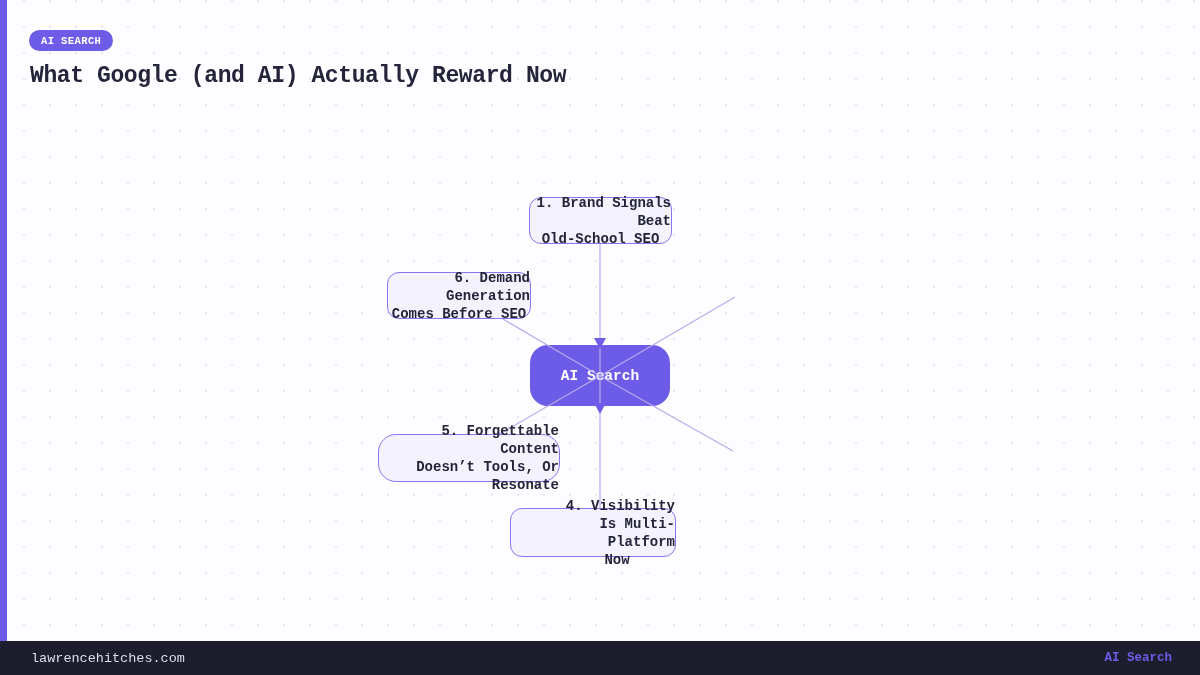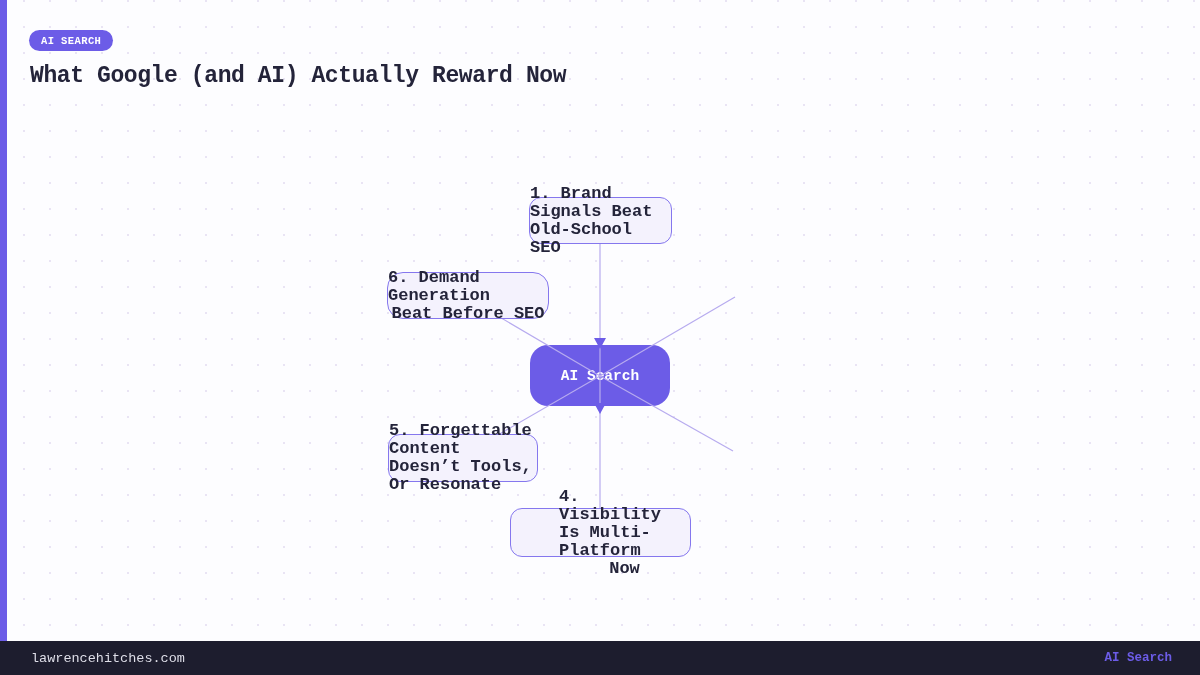--- a/index.html
+++ b/index.html
@@ -70,32 +70,32 @@
   }
   .node {
     position: absolute;
     background: #f4f2fd;
     border: 1.5px solid #8577ee;
     border-radius: 12px;
     display: flex;
     flex-direction: column;
     align-items: center;
     justify-content: center;
-    text-align: left;
+    text-align: right;
     color: #24243a;
-    font-size: 17px;
+    font-size: 14px;
     font-weight: bold;
     line-height: 18px;
   }
   .n1 { left: 529px; top: 197px; width: 143px; height: 47px; }
   .n2 { left: 645px; top: 273px; width: 181px; height: 48px; }
   .n3 { left: 650px; top: 428px; width: 166px; height: 47px; }
-  .n4 { left: 510px; top: 508px; width: 181px; height: 49px; padding-left: 48px; }
-  .n5 { left: 388px; top: 434px; width: 150px; height: 48px; }
-  .n6 { left: 387px; top: 272px; width: 162px; height: 47px; border-radius: 16px; }
+  .n4 { left: 510px; top: 508px; width: 166px; height: 49px; padding-left: 48px; }
+  .n5 { left: 378px; top: 434px; width: 182px; height: 48px; border-radius: 18px; }
+  .n6 { left: 387px; top: 272px; width: 144px; height: 47px; }
   .footer {
     position: absolute;
     left: 0; bottom: 0;
     width: 1200px; height: 34px;
     background: #1d1d2e;
     display: flex;
     align-items: center;
     justify-content: space-between;
     padding: 0 28px 0 31px;
   }
@@ -146,21 +146,21 @@
       <span>Now</span>
     </div>
 
     <div class="node n5">
       <span>5. Forgettable Content</span>
       <span>Doesn’t Tools, Or Resonate</span>
     </div>
 
     <div class="node n6">
       <span>6. Demand Generation</span>
-      <span>Beat Before SEO</span>
+      <span>Comes Before SEO</span>
     </div>
 
   </div>
 
   <div class="footer">
     <span class="footer-site">lawrencehitches.com</span>
     <span class="footer-tag">AI Search</span>
   </div>
 
 </div>

